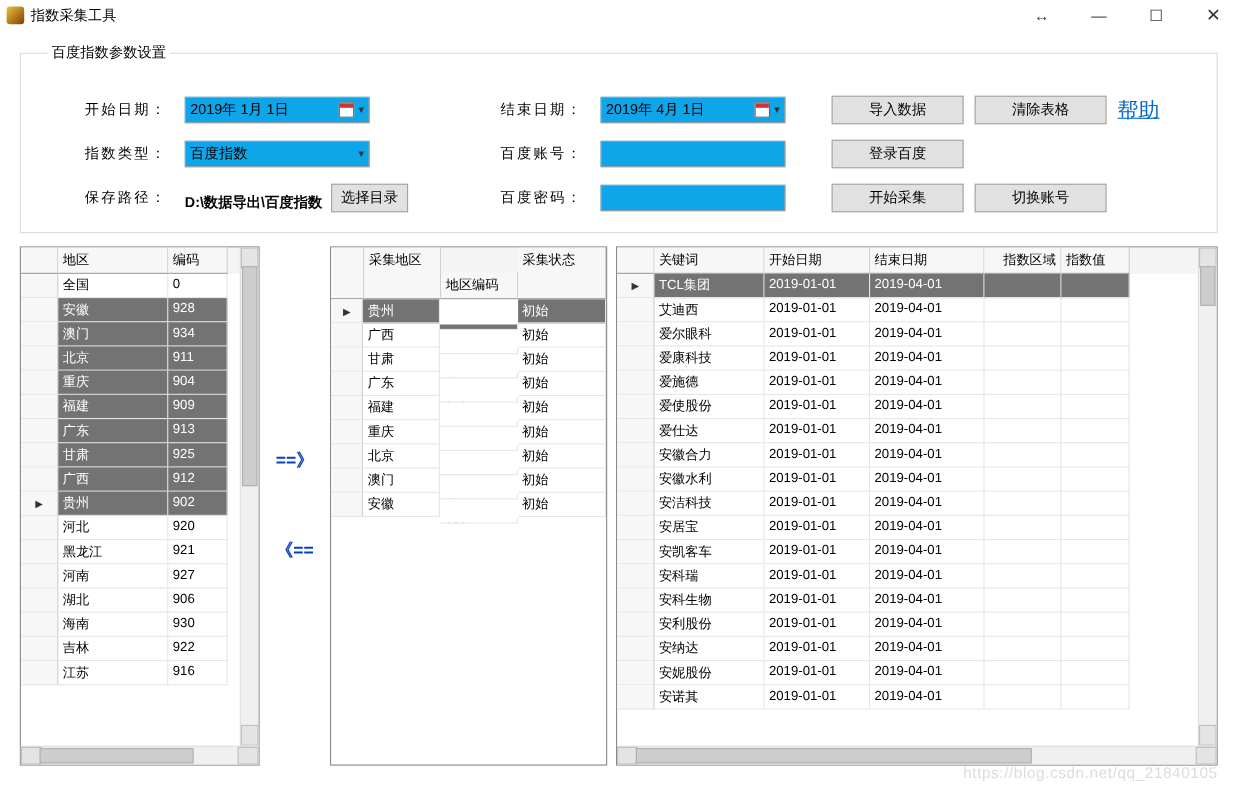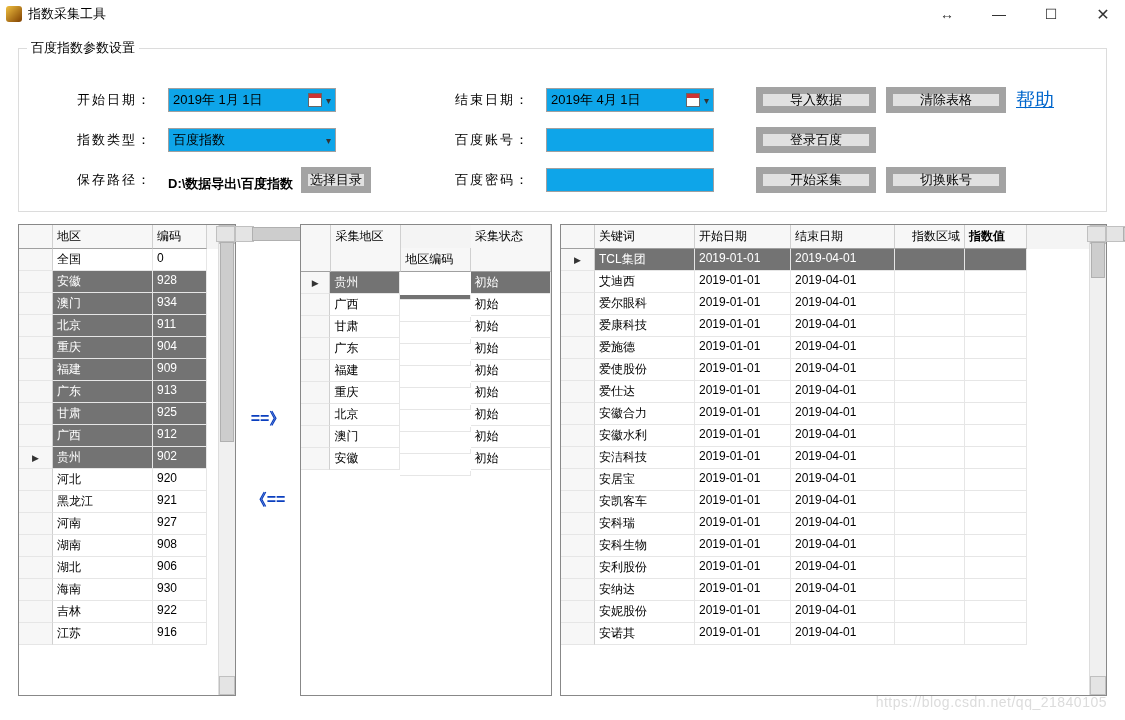--- a/index.html
+++ b/index.html
@@ -8,37 +8,37 @@
     
     .titlebar { display: flex; align-items: center; height: 28px; padding: 0 6px; background: #fff; }
     .titlebar-icon { width: 16px; height: 16px; margin-right: 6px; background: linear-gradient(135deg,#f0c040,#804000); border-radius: 3px; }
     .titlebar-text { flex: 1; font-size: 13px; }
     .titlebar-right { display: flex; align-items: center; gap: 28px; padding-right: 4px; }
     .tb-glyph { width: 24px; text-align: center; font-size: 14px; color: #333; cursor: default; }
     .tb-glyph.close { font-size: 16px; }
     
     
     .settings { margin: 20px 18px 8px 18px; border: 1px solid #dcdcdc; padding: 10px 24px 18px 24px; position: relative; }
-    .settings-legend { position: absolute; top: -10px; left: 8px; background: #fff; padding: 0 4px; font-size: 13px; }
+    .settings-legend { position: absolute; top: -10px; left: 24px; background: #fff; padding: 0 4px; font-size: 13px; }
     .settings-grid { display: grid; grid-template-columns: 115px 200px auto 120px 200px 120px 120px auto; column-gap: 10px; row-gap: 14px; align-items: center; margin-top: 28px; }
     .lbl { text-align: right; padding-right: 6px; font-size: 13px; letter-spacing: 2px; white-space: nowrap; }
     .datebox, .combo, .txtin { height: 24px; border: 1px solid #a0a0a0; background: #0ea5e9; padding: 0 4px; display: flex; align-items: center; justify-content: space-between; font-size: 13px; }
     .datebox { width: 168px; }
     .combo { width: 168px; }
     .txtin { width: 168px; }
     .date-icon { width: 14px; height: 14px; border: 1px solid #666; background: #fff; position: relative; }
     .date-icon::before { content:""; position:absolute; top:0; left:0; right:0; height:4px; background:#c33; }
     .dd { font-size: 10px; color:#333; }
     .pathval { font-size: 13px; font-weight: bold; white-space: nowrap; }
-    .btn { height: 26px; min-width: 80px; padding: 0 10px; border: 7px solid #a3a3a3; background: #e1e1e1; font-size: 13px; display: inline-flex; align-items: center; justify-content: center; cursor: pointer; }
+    .btn { height: 26px; min-width: 80px; padding: 0 10px; border: 1px solid #a3a3a3; background: #e1e1e1; font-size: 13px; display: inline-flex; align-items: center; justify-content: center; cursor: pointer; }
     .link { color: #0066cc; text-decoration: underline; font-size: 19px; cursor: pointer; }
     
     
     .main { display: flex; padding: 4px 18px 10px 18px; gap: 8px; height: 486px; }
-    .tablewrap { border: 1px solid #888; background: #fff; position: relative; display: flex; flex-direction: row; }
+    .tablewrap { border: 1px solid #888; background: #fff; position: relative; display: flex; flex-direction: column; }
     .tw1 { width: 218px; }
     .tw2 { width: 252px; }
     .tw3 { flex: 1; }
     .midcol { width: 48px; display: flex; flex-direction: column; align-items: center; justify-content: center; gap: 60px; color: #0b3fbf; font-size: 16px; font-weight: bold; }
     .midbtn { cursor: pointer; }
     .gridhead { display: flex; background: #f4f4f4; }
     .gh { border-right: 1px solid #d0d0d0; border-bottom: 1px solid #a0a0a0; padding: 3px 4px; font-size: 12px; font-weight: normal; background: #f7f7f7; text-align: left; white-space: nowrap; overflow: hidden; }
     .gridbody { flex: 1; overflow: hidden; }
     .grow { display: flex; height: 22px; }
     .gc { border-right: 1px solid #e6e6e6; border-bottom: 1px solid #e6e6e6; padding: 2px 4px; font-size: 12px; white-space: nowrap; overflow: hidden; }
@@ -67,21 +67,21 @@
     .p2 .rowhead, .p2 .gh.h0 { width: 34px; }
     .p2 .gh.h1, .p2 .gc.c1 { width: 80px; }
     .p2 .gh.h2, .p2 .gc.c2 { width: 80px; margin-top: 23px; }
     .p2 .gh.h3, .p2 .gc.c3 { width: 92px; }
     
     .p3 .rowhead, .p3 .gh.h0 { width: 34px; }
     .p3 .gh.h1, .p3 .gc.c1 { width: 100px; }
     .p3 .gh.h2, .p3 .gc.c2 { width: 96px; }
     .p3 .gh.h3, .p3 .gc.c3 { width: 104px; }
     .p3 .gh.h4, .p3 .gc.c4 { width: 70px; text-align: right; }
-    .p3 .gh.h5, .p3 .gc.c5 { width: 62px; font-weight: bold; }
+    .p3 .gh.h5, .p3 .gc.c5 { width: 62px; }
     
     .watermark { position: absolute; right: 18px; bottom: 10px; color: #dcdcdc; font-size: 14px; font-family: Arial; letter-spacing: 0.5px; }
   </style>
 </head>
 <body>
 
 <div class="titlebar">
   <div class="titlebar-icon"></div>
   <div class="titlebar-text">指数采集工具</div>
   <div class="titlebar-right">
@@ -211,25 +211,20 @@
             </div>
             <div class="grow">
               <div class="rowhead"></div>
               <div class="gc c1">黑龙江</div>
               <div class="gc c2">921</div>
             </div>
             <div class="grow">
               <div class="rowhead"></div>
               <div class="gc c1">河南</div>
               <div class="gc c2">927</div>
-            </div>
-            <div class="grow">
-              <div class="rowhead"></div>
-              <div class="gc c1">湖南</div>
-              <div class="gc c2">908</div>
             </div>
             <div class="grow">
               <div class="rowhead"></div>
               <div class="gc c1">湖北</div>
               <div class="gc c2">906</div>
             </div>
             <div class="grow">
               <div class="rowhead"></div>
               <div class="gc c1">海南</div>
               <div class="gc c2">930</div>

